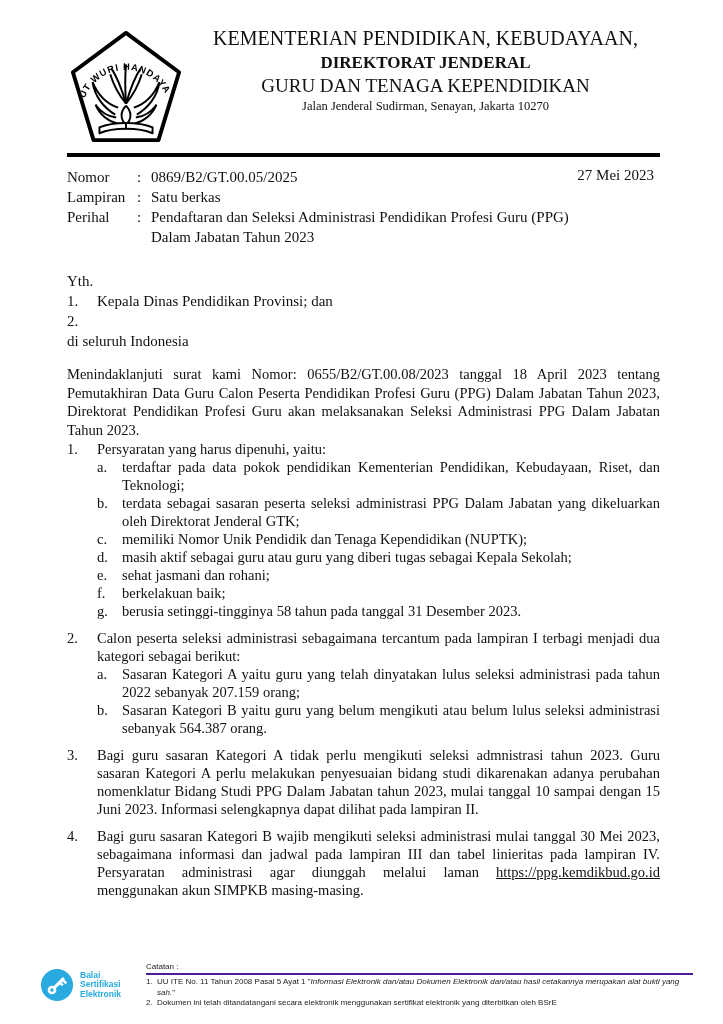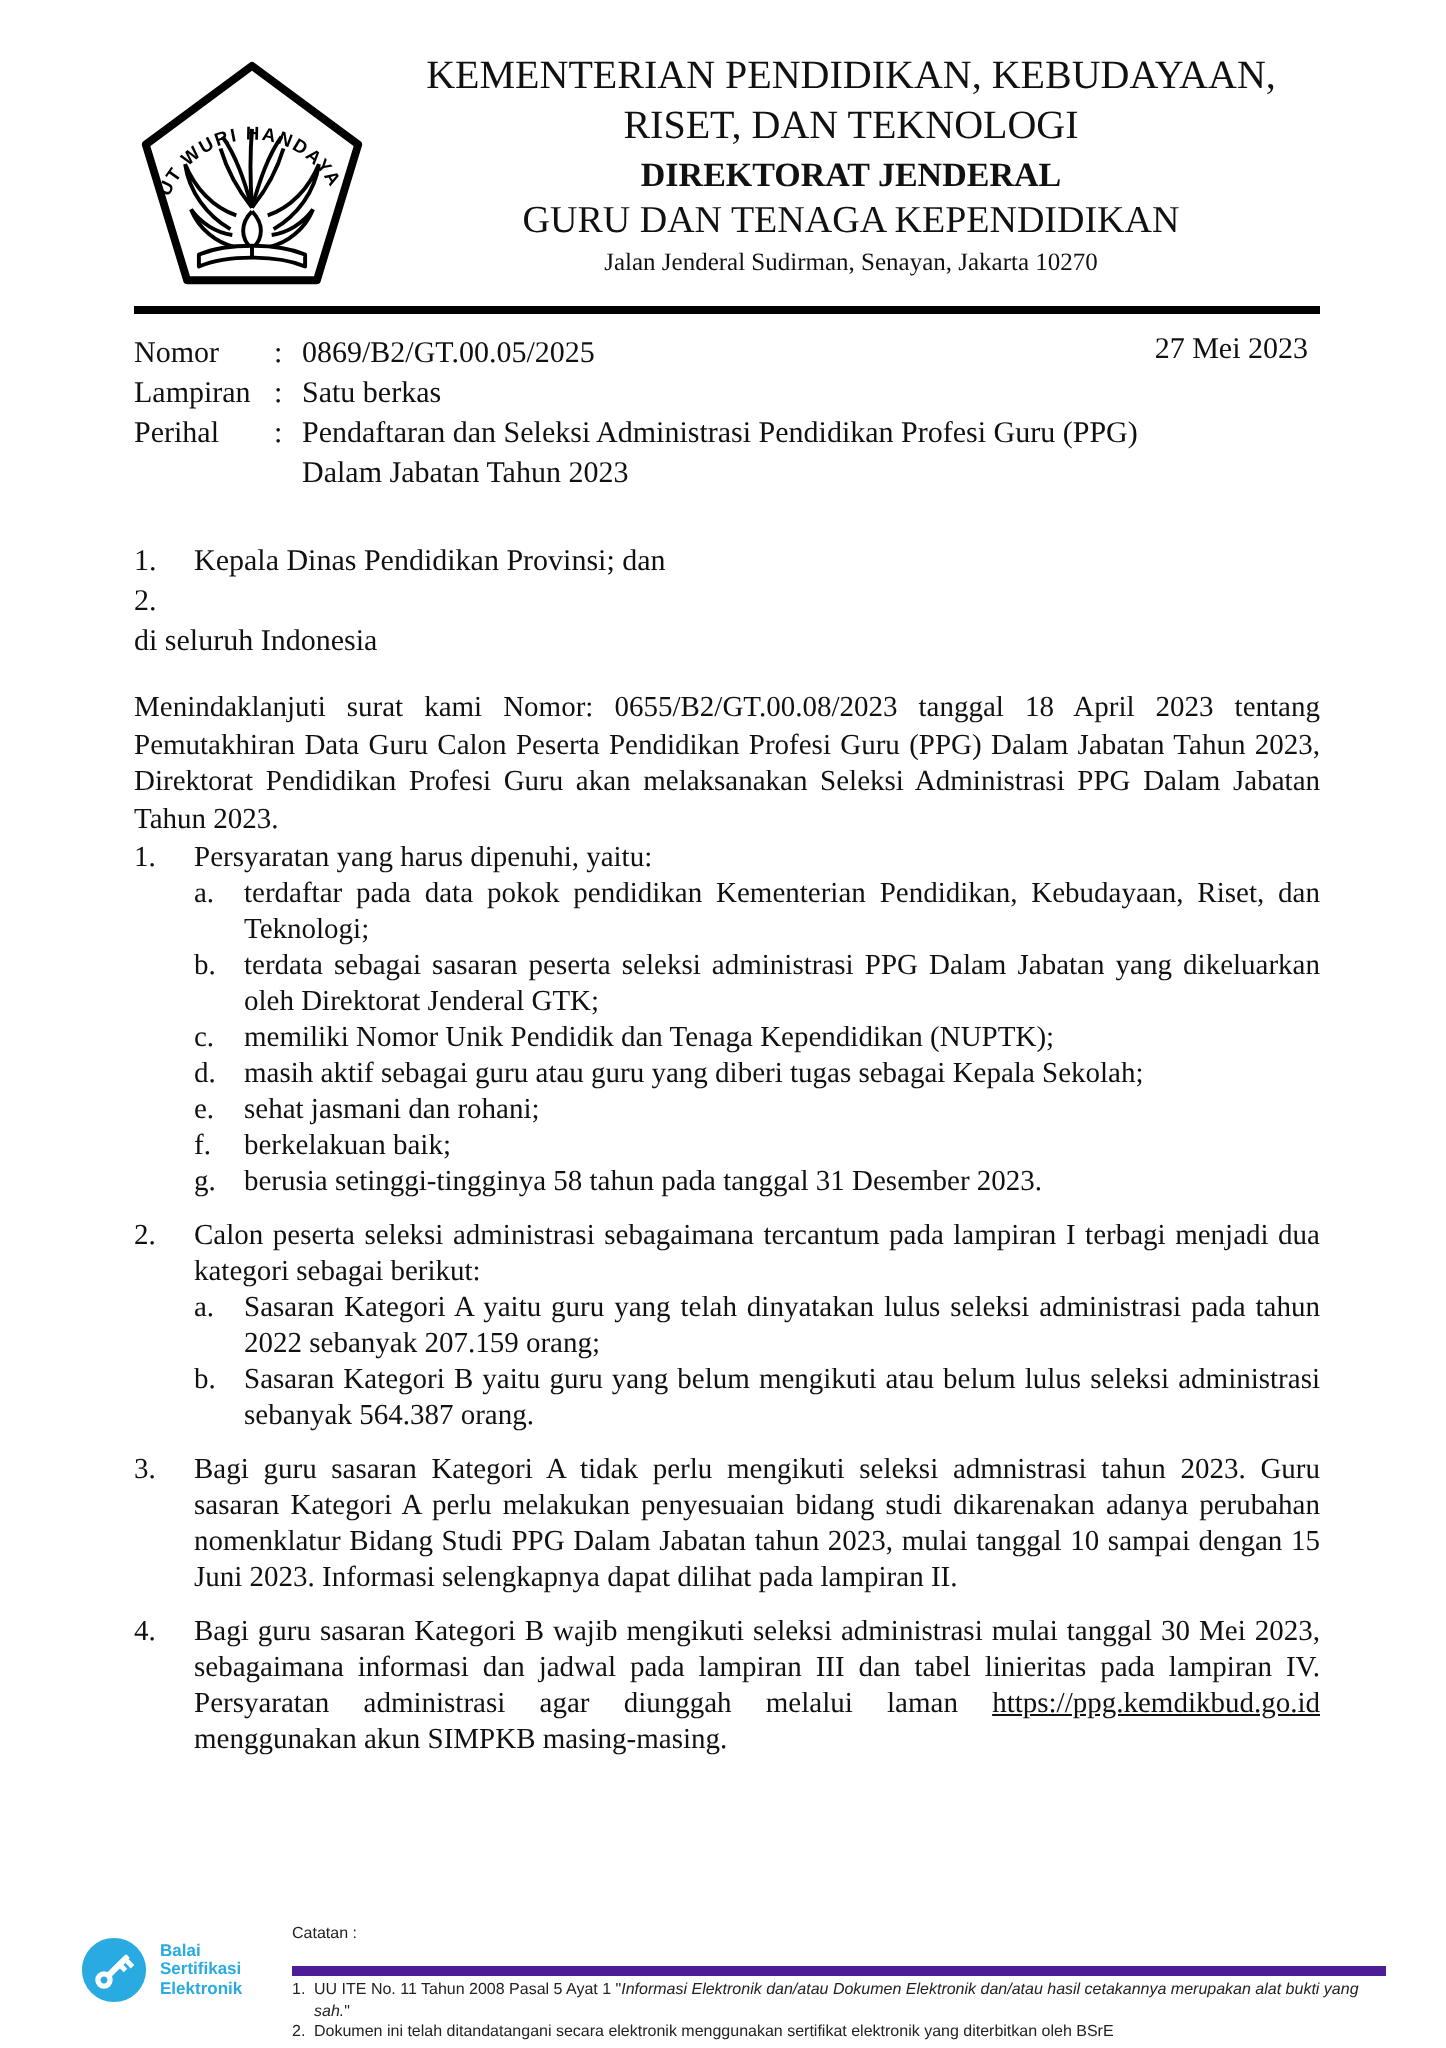--- a/index.html
+++ b/index.html
@@ -46,21 +46,21 @@
   .sub-text { flex:1; text-align:justify; }
   .doc-link { color:inherit; text-decoration:underline; }
 
   
   .footer { position:absolute; left:40px; top:962px; right:30px; display:flex; align-items:flex-start;
             font-family:"Liberation Sans","DejaVu Sans",sans-serif; }
   .bse-block { display:flex; align-items:center; flex:0 0 100px; margin-top:6px; }
   .bse-circle { width:34px; height:34px; }
   .bse-name { margin-left:6px; font-size:8.5px; font-weight:bold; line-height:9.5px; color:#29ABE2; }
   .catatan { flex:1; margin-left:6px; color:#222; }
-  .catatan-head { font-size:8px; line-height:10px; border-bottom:5px solid #4c1d95; padding-bottom:11px; }
+  .catatan-head { font-size:8px; line-height:10px; border-bottom:2px solid #4c1d95; padding-bottom:1px; }
   .notes { margin-top:2px; }
   .note-row { display:flex; font-size:8px; line-height:10.5px; }
   .note-num { flex:0 0 11px; }
   .note-italic { font-style:italic; }
 </style>
 </head>
 <body>
 
 <div class="page">
   <div class="content">
@@ -84,21 +84,20 @@
           <path d="M52 80 C40 76 31 66 26 54 C28 68 37 80 49 87"></path>
           <path d="M68 80 C80 76 89 66 94 54 C92 68 83 80 71 87"></path>
           <path d="M50 90 C42 89 34 84 29 77 C33 87 42 94 51 96"></path>
           <path d="M70 90 C78 89 86 84 91 77 C87 87 78 94 69 96"></path>
         </g>
         <path d="M33 100 C47 94 73 94 87 100 L87 106 C73 100 47 100 33 106 Z" fill="#fff" stroke="#000" stroke-width="2" stroke-linejoin="round"></path>
         <line x1="60" y1="96" x2="60" y2="102" stroke="#000" stroke-width="2"></line>
       </svg>
       <div class="head-text">
         <div class="h-min">KEMENTERIAN PENDIDIKAN, KEBUDAYAAN,</div>
-        <div class="h-min">RISET, DAN TEKNOLOGI</div>
         <div class="h-dirjen">DIREKTORAT JENDERAL</div>
         <div class="h-gtk">GURU DAN TENAGA KEPENDIDIKAN</div>
         <div class="h-addr">Jalan Jenderal Sudirman, Senayan, Jakarta 10270</div>
       </div>
     </div>
     <div class="rule"></div>
 
     <div class="meta-section">
       <div class="letter-date">27 Mei 2023</div>
       <div class="meta-row">
@@ -112,20 +111,21 @@
         <span class="meta-value">Satu berkas</span>
       </div>
       <div class="meta-row">
         <span class="meta-label">Perihal</span>
         <span class="meta-colon">:</span>
         <span class="meta-value">Pendaftaran dan Seleksi Administrasi Pendidikan Profesi Guru (PPG) Dalam Jabatan Tahun 2023</span>
       </div>
     </div>
 
     <div class="addressee">
+      <div>Yth.</div>
       <div class="addr-row">
         <span class="addr-num">1.</span>
         <span>Kepala Dinas Pendidikan Provinsi; dan</span>
       </div>
       <div class="addr-row">
         <span class="addr-num">2.</span>
       </div>
       <div>di seluruh Indonesia</div>
     </div>
 

